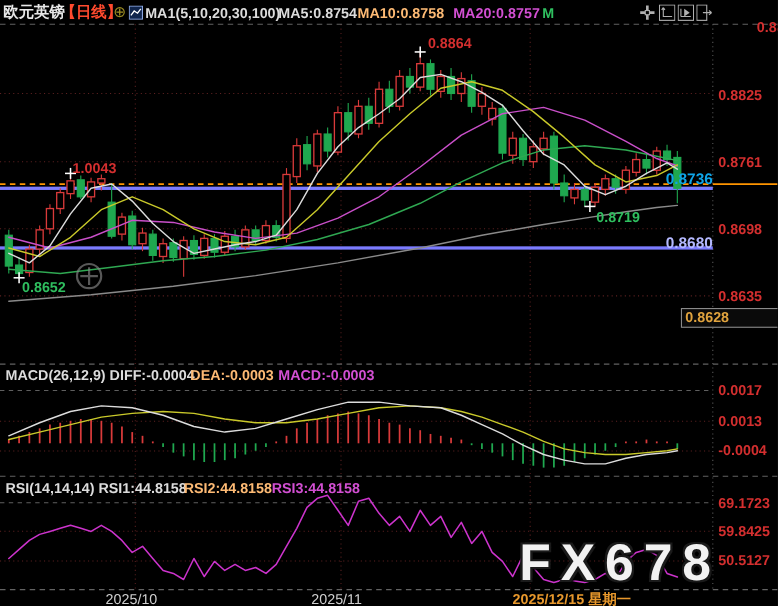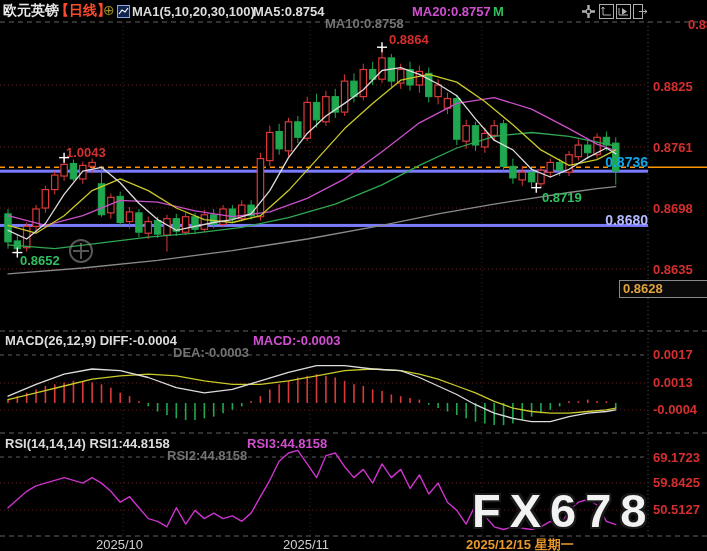--- a/index.html
+++ b/index.html
@@ -2,21 +2,21 @@
 <html><head>
 <meta charset="utf-8">
 <style>
   html,body{margin:0;padding:0;background:#111;}
   .stage{position:relative;width:707px;height:551px;background:#000;overflow:hidden;
          font-family:"Liberation Sans","DejaVu Sans",sans-serif;}
   .lbl{position:absolute;font-size:13px;font-weight:700;white-space:nowrap;line-height:15px;}
   .sym{font-size:14px;color:#e8e8e8;}
   .per{font-size:14px;color:#ff4a2e;}
   .plus{color:#9c8c22;font-weight:400;font-size:14px;}
-  .white{color:#dcdcdc;} .yellow{color:#737373;margin-top:12px;} .magenta{color:#d24fd2;} .green{color:#2fbf5f;}
+  .white{color:#dcdcdc;} .yellow{color:#fdba74;} .magenta{color:#d24fd2;} .green{color:#2fbf5f;}
   .red{color:#d42f2f;} .orange{color:#e8982c;} .peri{color:#b4b9ff;} .gray{color:#cfcfcf;text-align:right;}
   .axl{color:#d42f2f;}
   .pricebox{position:absolute;left:619px;top:280px;width:86px;height:16px;border:1px solid #8a8a8a;
             background:#0a0a0a;color:#e0a33e;font-size:13px;font-weight:700;line-height:16px;padding-left:3px;}
   .tool{position:absolute;top:4px;width:15px;height:15px;}
   .tool svg{display:block;}
   .wm{position:absolute;left:472px;top:486px;font-size:47px;font-weight:700;color:#f2f2f2;
       letter-spacing:9px;line-height:50px;
       text-shadow:2px 2px 0 #1a1a1a,-2px -2px 0 #1a1a1a,2px -2px 0 #1a1a1a,-2px 2px 0 #1a1a1a,3px 3px 2px #000;text-align:right;}
   .wmlogo{position:absolute;left:68px;top:238px;opacity:.65;}

